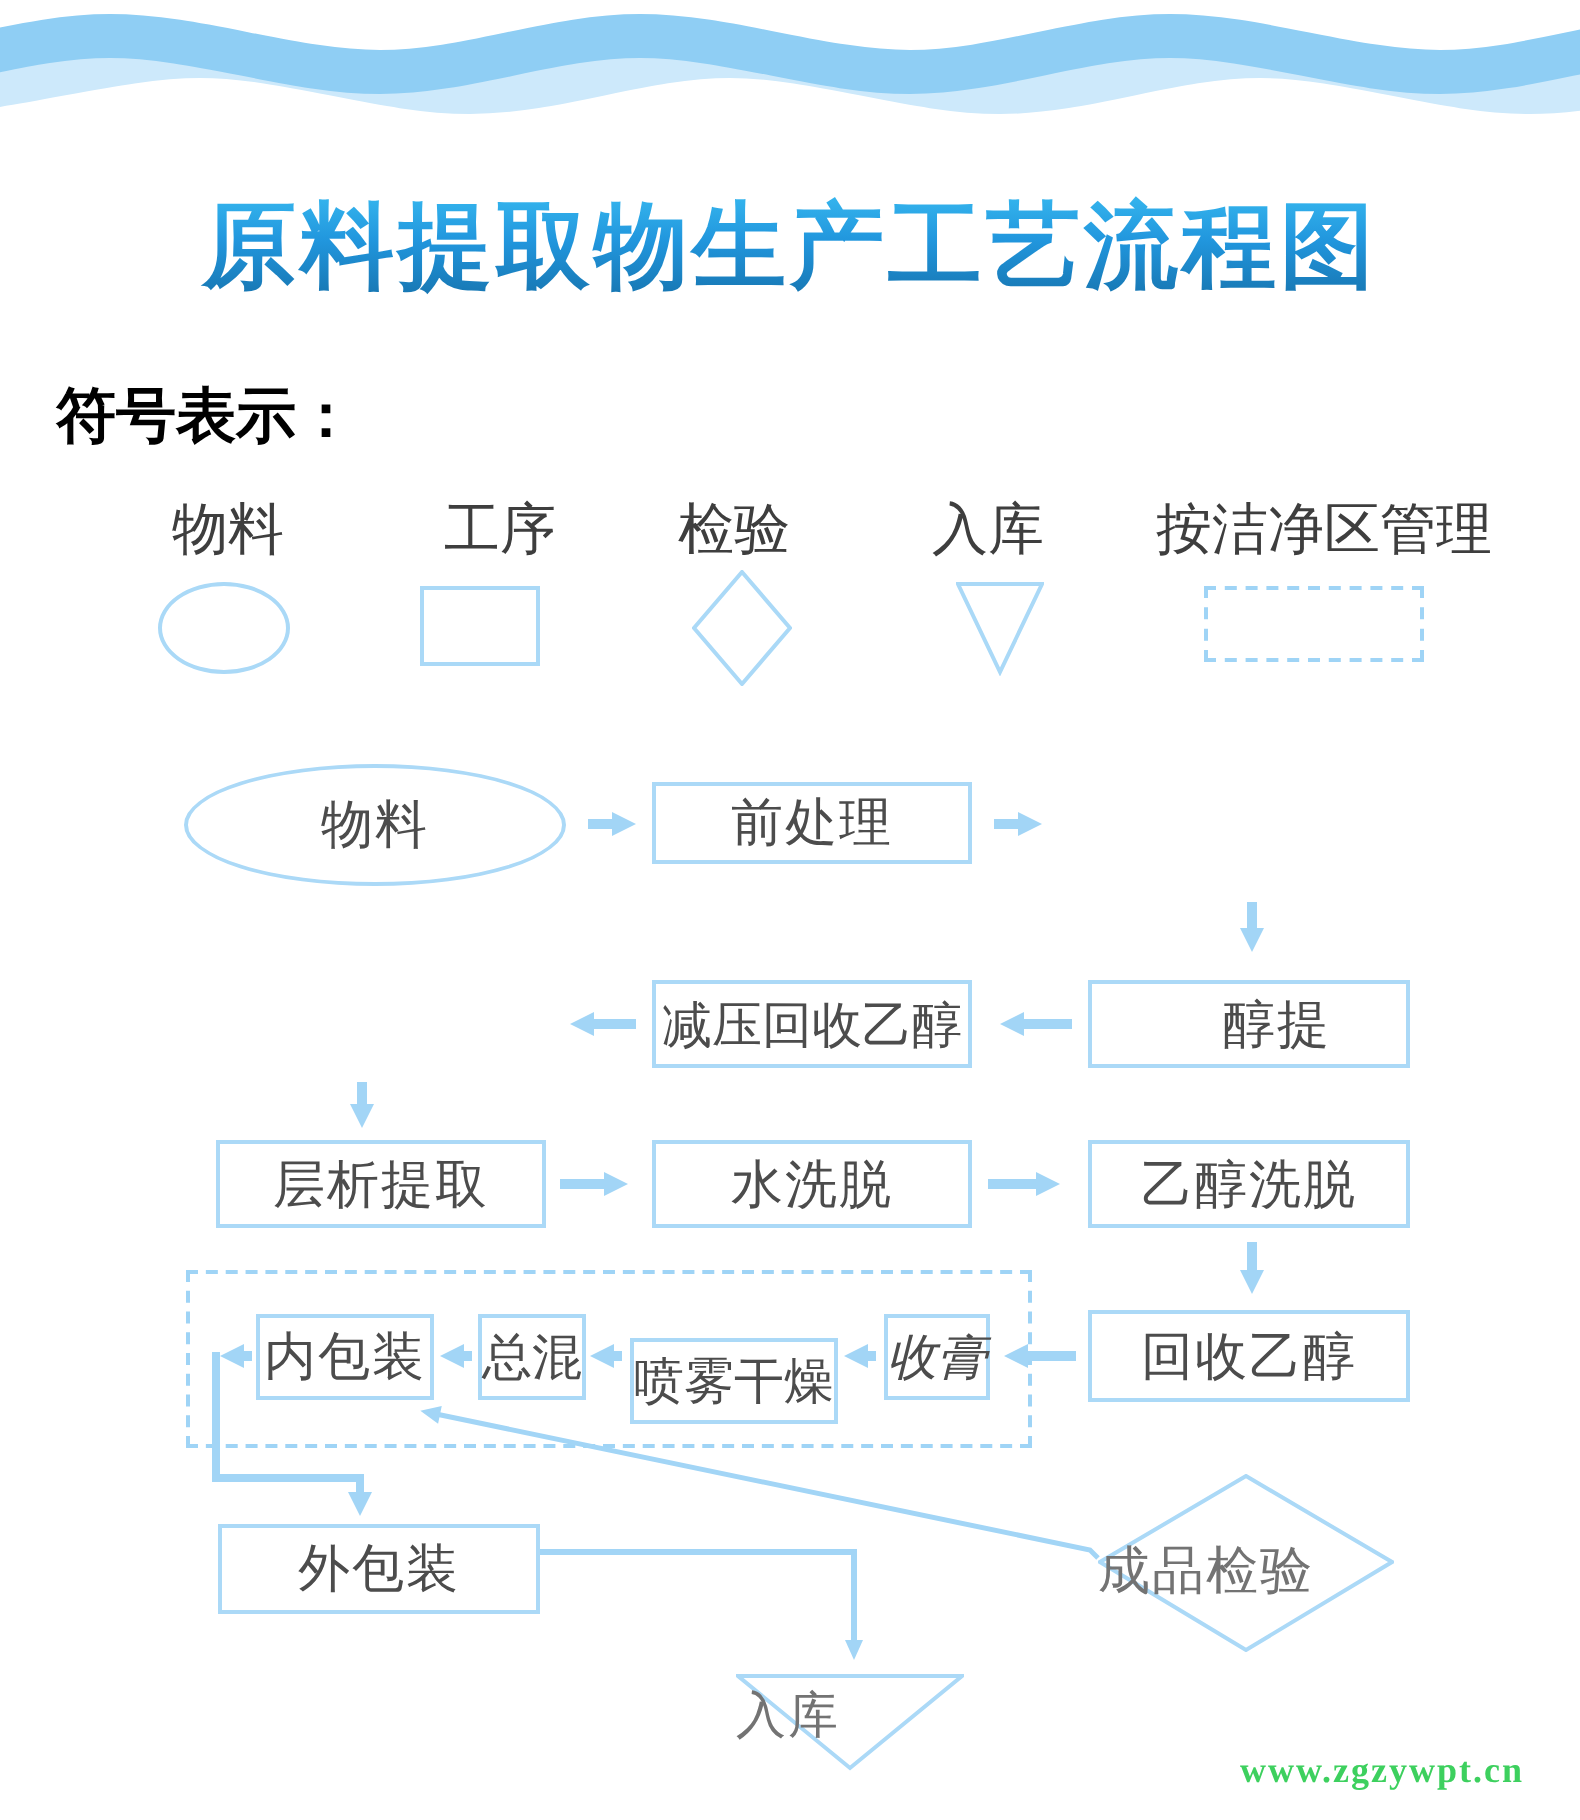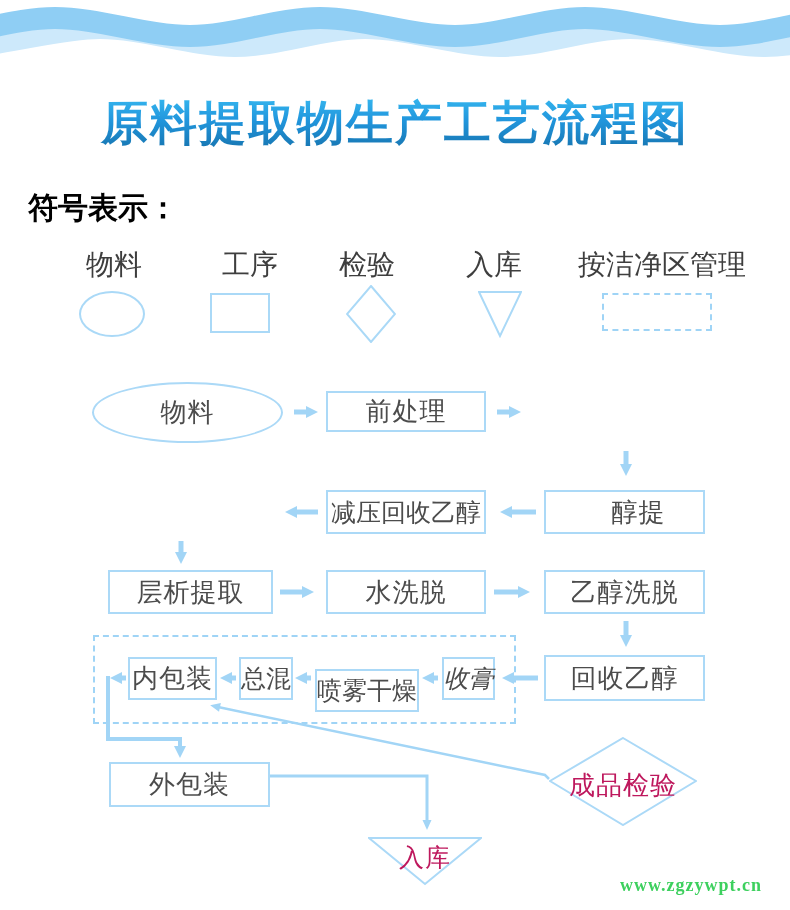--- a/index.html
+++ b/index.html
@@ -29,21 +29,21 @@
   .node{
     position:absolute;box-sizing:border-box;background:#ffffff;
     border:2px solid #abd9f7;color:#4c4c4c;font-size:26px;
     display:flex;align-items:center;justify-content:center;
     white-space:nowrap;z-index:3;letter-spacing:1px;
   }
   .node.ellipse{border-radius:50%;}
   .node.small{font-size:25px;letter-spacing:0;}
   .zone{position:absolute;box-sizing:border-box;border:2px dashed #9fd4f6;z-index:1;}
   .shape-node{position:absolute;z-index:3;}
-  .shape-node .lbl{position:absolute;width:100%;text-align:center;color:#be185d;font-size:26px;letter-spacing:1px;}
+  .shape-node .lbl{position:absolute;width:100%;color:#737373;font-size:26px;letter-spacing:1px;}
 
   
   .connectors{position:absolute;left:0;top:0;width:790px;height:910px;z-index:4;pointer-events:none;}
   .stub{stroke:#a2d5f6;stroke-width:5;fill:none;marker-end:url(#mBig);}
   .conn4{stroke:#a2d5f6;stroke-width:4;fill:none;marker-end:url(#mBig);}
   .conn3{stroke:#a2d5f6;stroke-width:3;fill:none;marker-end:url(#mSmall);}
   .conn2{stroke:#a2d5f6;stroke-width:2.5;fill:none;marker-end:url(#mSmall);}
 
   .watermark{position:absolute;left:620px;top:875px;font-family:Liberation Serif, serif;
     font-size:18px;font-weight:bold;color:#3dd05e;letter-spacing:1px;white-space:nowrap;}

